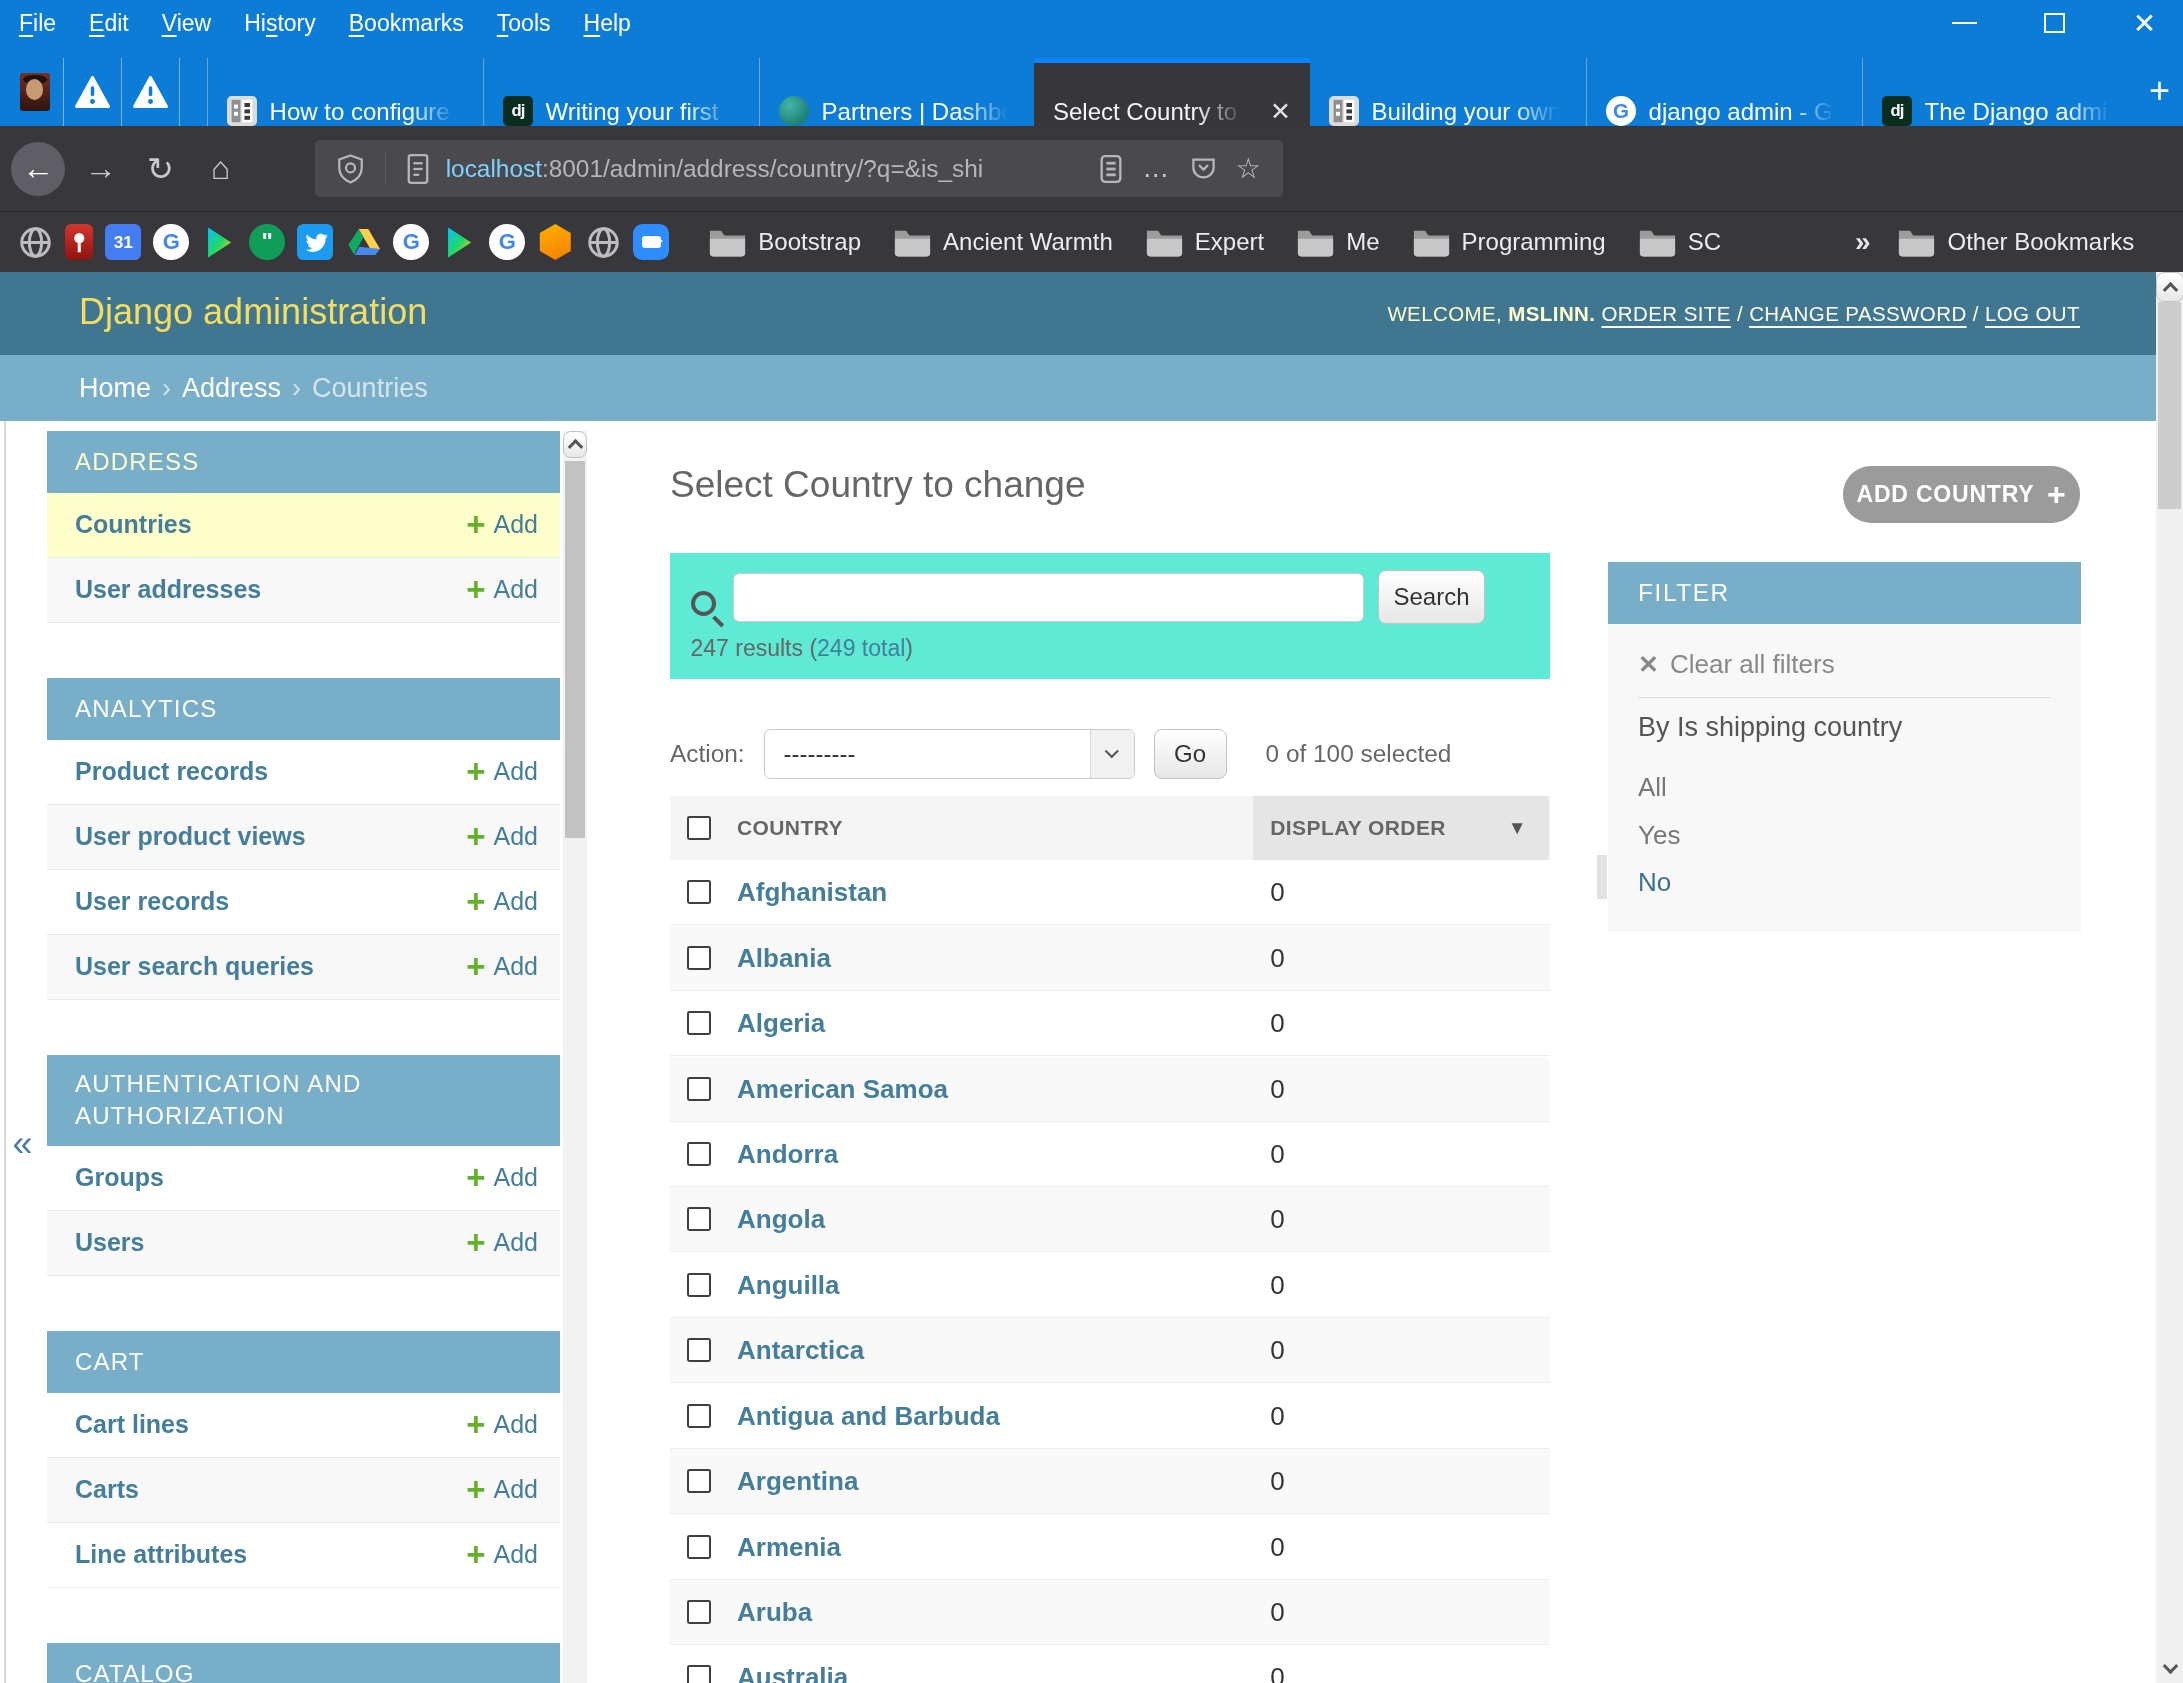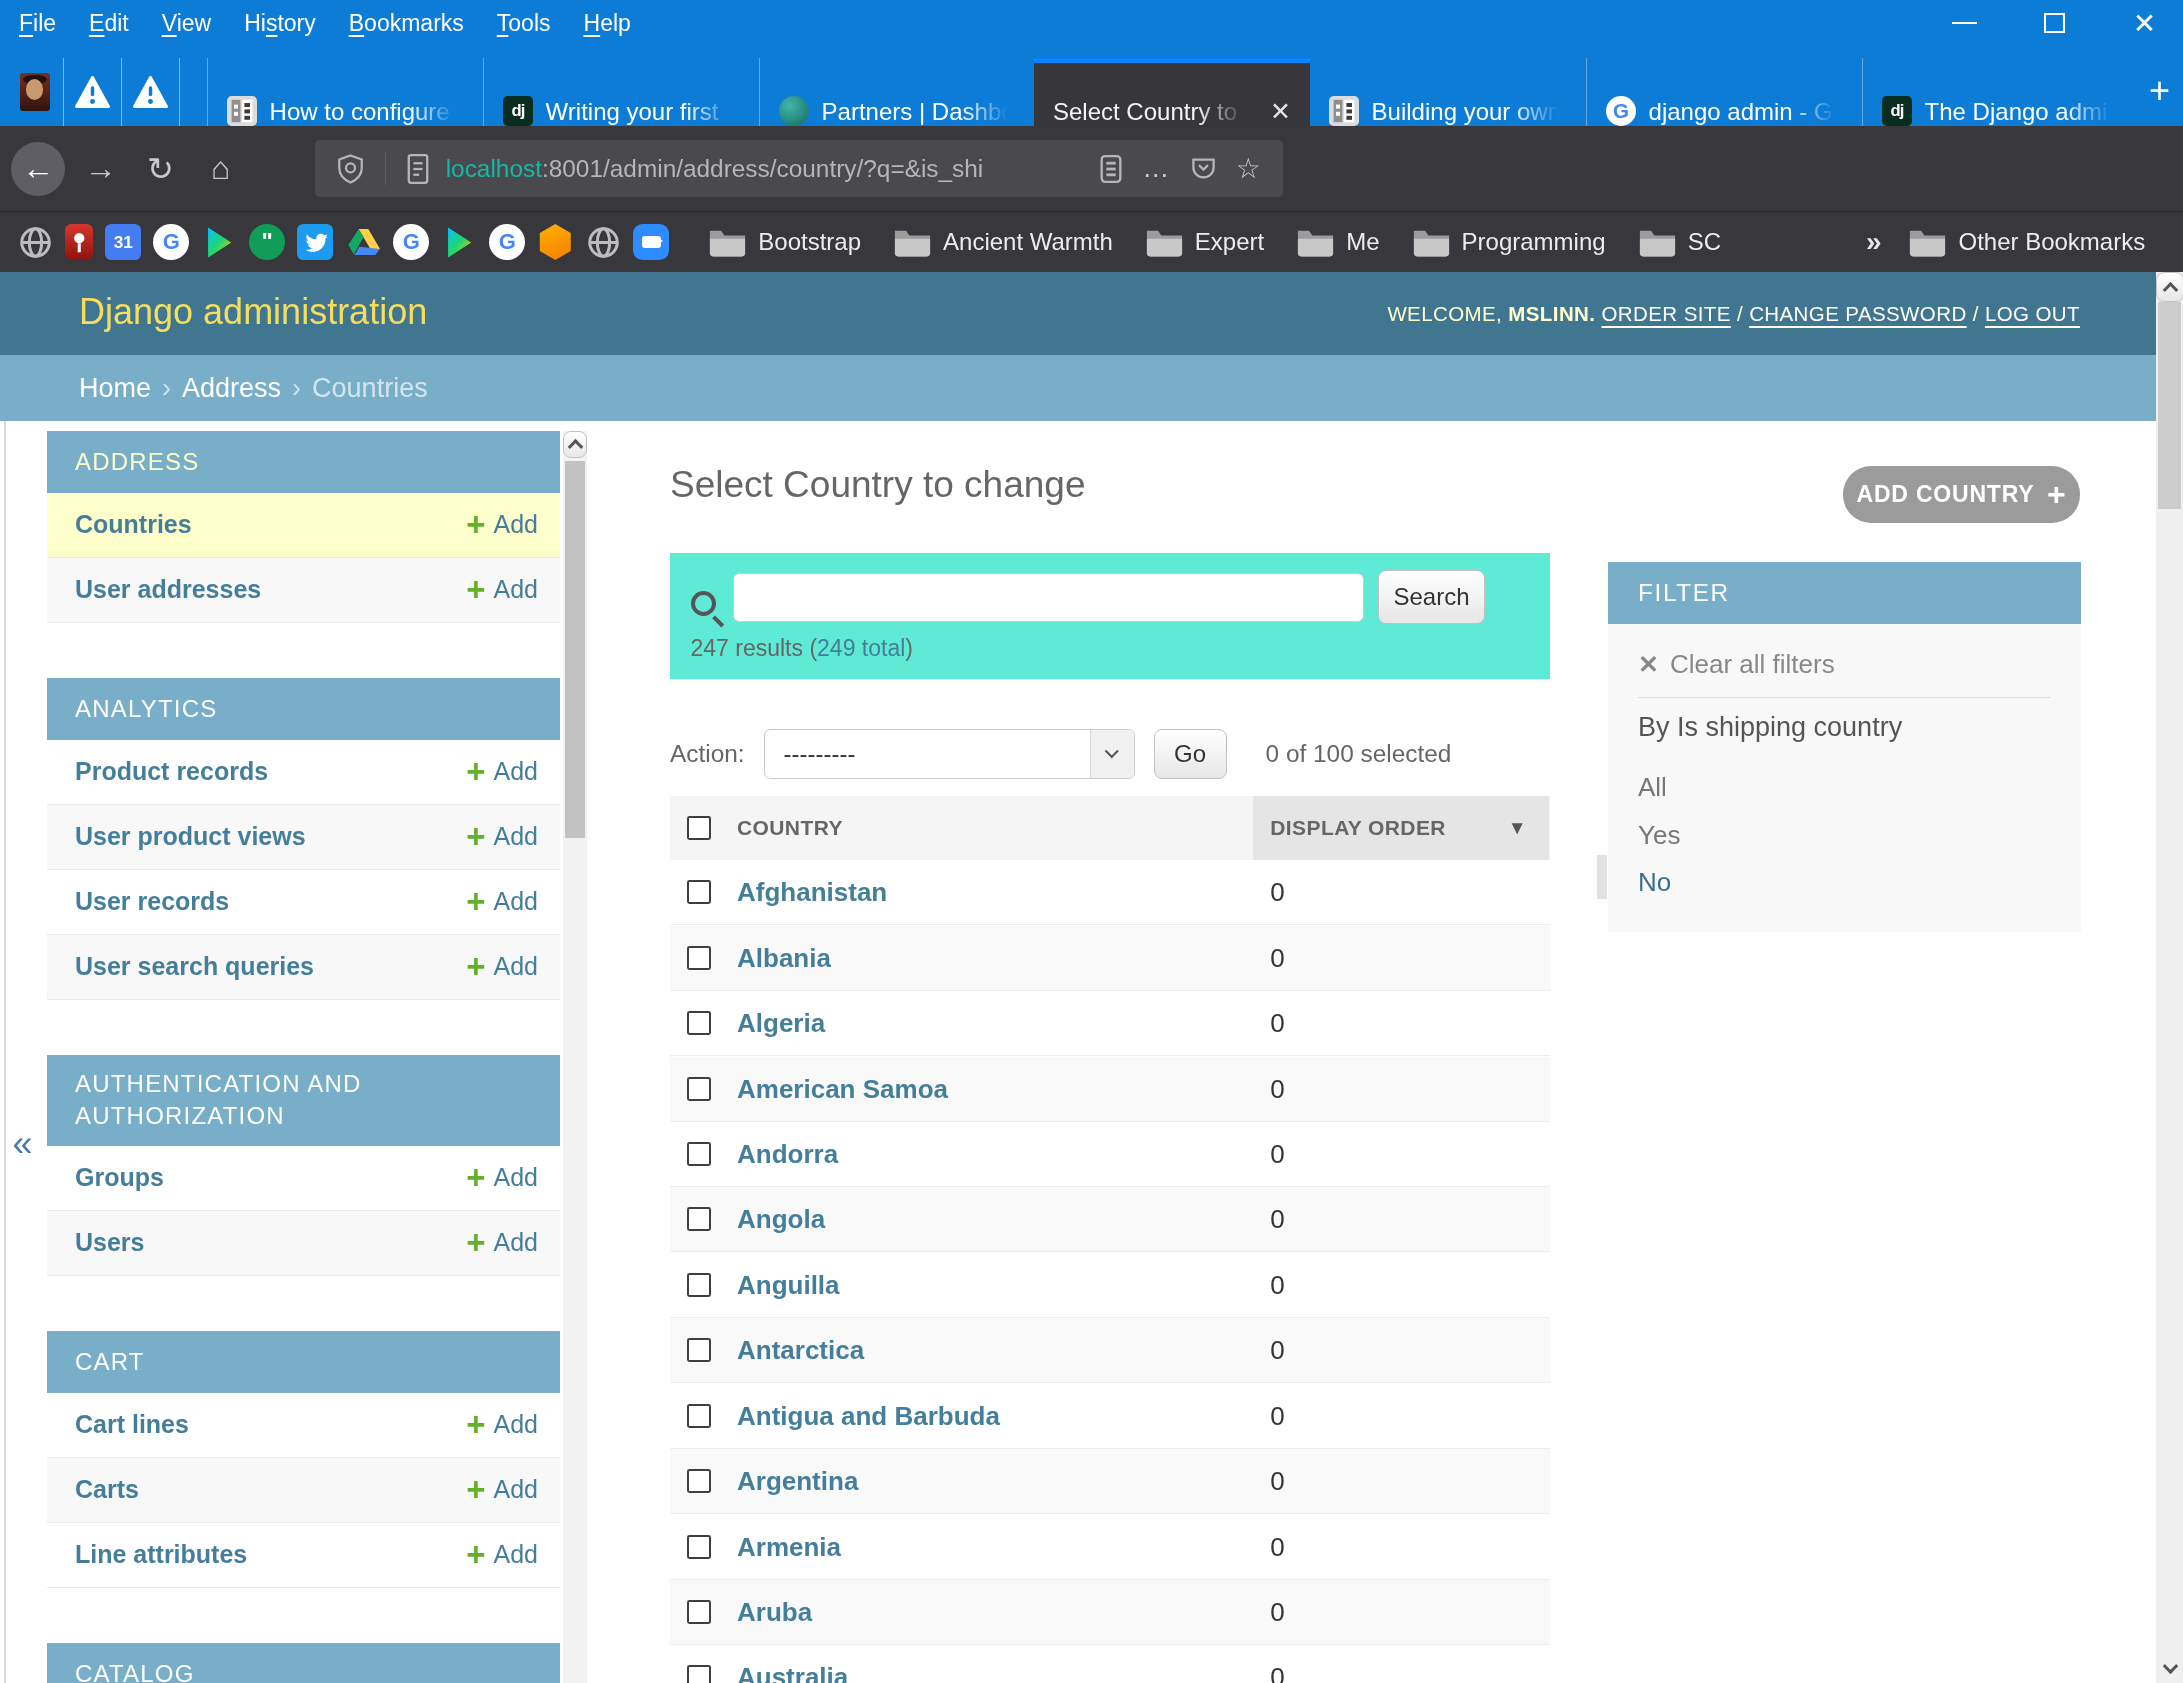--- a/index.html
+++ b/index.html
@@ -36,21 +36,21 @@
   .fav-g{background:#fff;border-radius:50%;color:#4285f4;font-weight:700;font-size:20.5px}
   .fav-grid{background:#dcdcdc}
 
   
   .toolbar{position:absolute;left:0;top:126px;width:100%;height:85px;background:#38373c;display:flex;align-items:center}
   .backbtn{width:54px;height:54px;border-radius:50%;background:#5f5e64;color:#fff;display:flex;align-items:center;justify-content:center;font-size:32px;margin-left:11px;flex:0 0 auto}
   .navbtn{color:#c9c8cc;font-size:32px;width:49px;text-align:center;margin-left:11px;flex:0 0 auto}
   .urlbar{position:absolute;left:315px;top:14px;width:968px;height:57px;background:#4a494e;border-radius:4.7px;display:flex;align-items:center;color:#b6b5ba;padding:0 12.6px}
   .u-sep{width:0.8px;height:33px;background:#5e5d63;margin:0 11px}
   .urltext{font-size:24.4px;white-space:nowrap;overflow:hidden;flex:1;margin-left:6.3px}
-  .urltext b{color:#14b8a6;font-weight:400}
+  .urltext b{color:#7dd3fc;font-weight:400}
   .u-ic{margin:0 9.5px;flex:0 0 auto;display:flex;align-items:center;justify-content:center}
   .dots3{font-size:27px;letter-spacing:1.6px;color:#c9c8cc}
   .star{font-size:28px;color:#c9c8cc}
   .extrow{position:absolute;left:1350px;top:126px;height:85px;display:flex;align-items:center;gap:24.4px}
   .ext{width:38px;height:38px;position:relative;display:flex;align-items:center;justify-content:center;flex:0 0 auto}
   .ext-1p{background:#e23f34;border-radius:8px;color:#fff;font-size:16px;font-weight:700}
   .badge{position:absolute;top:-12.6px;right:-11px;background:#6f6f74;color:#fff;font-size:17.3px;line-height:1;padding:3.2px 5.5px;border-radius:3.2px}
   .ext-ub{background:#7b1013;clip-path:polygon(50% 0,100% 14%,94% 60%,50% 100%,6% 60%,0 14%);color:#e8c9c9;font-size:13.4px;font-weight:700}
   .ext-kite{background:linear-gradient(160deg,#6db1f7,#2d6fc9);width:30px;height:30px;border-radius:6.3px;transform:rotate(45deg)}
   .ext-amz{background:#17a08c;border-radius:50%;color:#fff;font-size:24px;font-weight:700}
@@ -467,21 +467,21 @@
     <span class="bfolder">
         <svg width="39" height="32" viewBox="0 0 24 20">
           <path d="M1 3 h7 l2 3 h13 v11 a2 2 0 0 1 -2 2 H3 a2 2 0 0 1 -2 -2 Z" fill="#9c9c9c"></path>
           <path d="M1 8 h22 v9 a2 2 0 0 1 -2 2 H3 a2 2 0 0 1 -2 -2 Z" fill="#c7c7c7"></path>
         </svg>
         <span>SC</span>
       </span>
 
     <span class="bm-right">
       <span class="ovf">»</span>
-      <span class="bfolder" style="margin-right:0">
+      <span class="bfolder" style="margin-right:11px">
           <svg width="39" height="32" viewBox="0 0 24 20">
             <path d="M1 3 h7 l2 3 h13 v11 a2 2 0 0 1 -2 2 H3 a2 2 0 0 1 -2 -2 Z" fill="#9c9c9c"></path>
             <path d="M1 8 h22 v9 a2 2 0 0 1 -2 2 H3 a2 2 0 0 1 -2 -2 Z" fill="#c7c7c7"></path>
           </svg>
           <span>Other Bookmarks</span>
         </span>
     </span>
   </div>
 
   <div class="adm-header">

